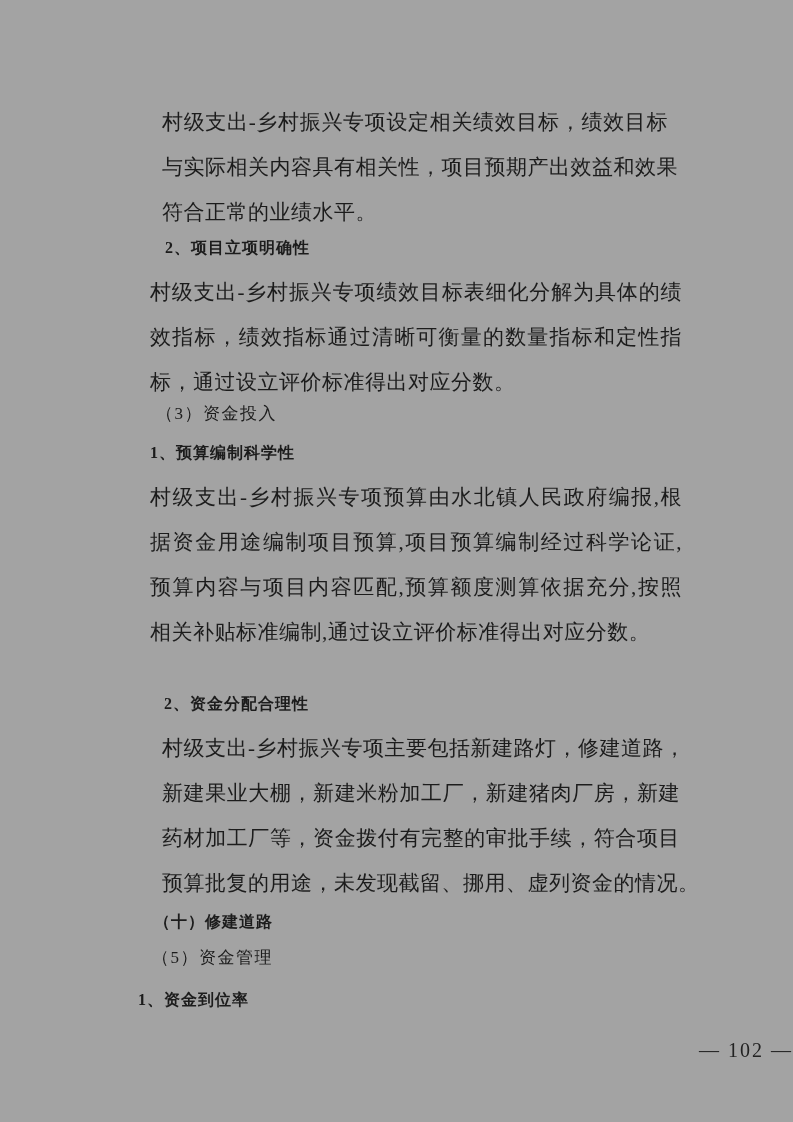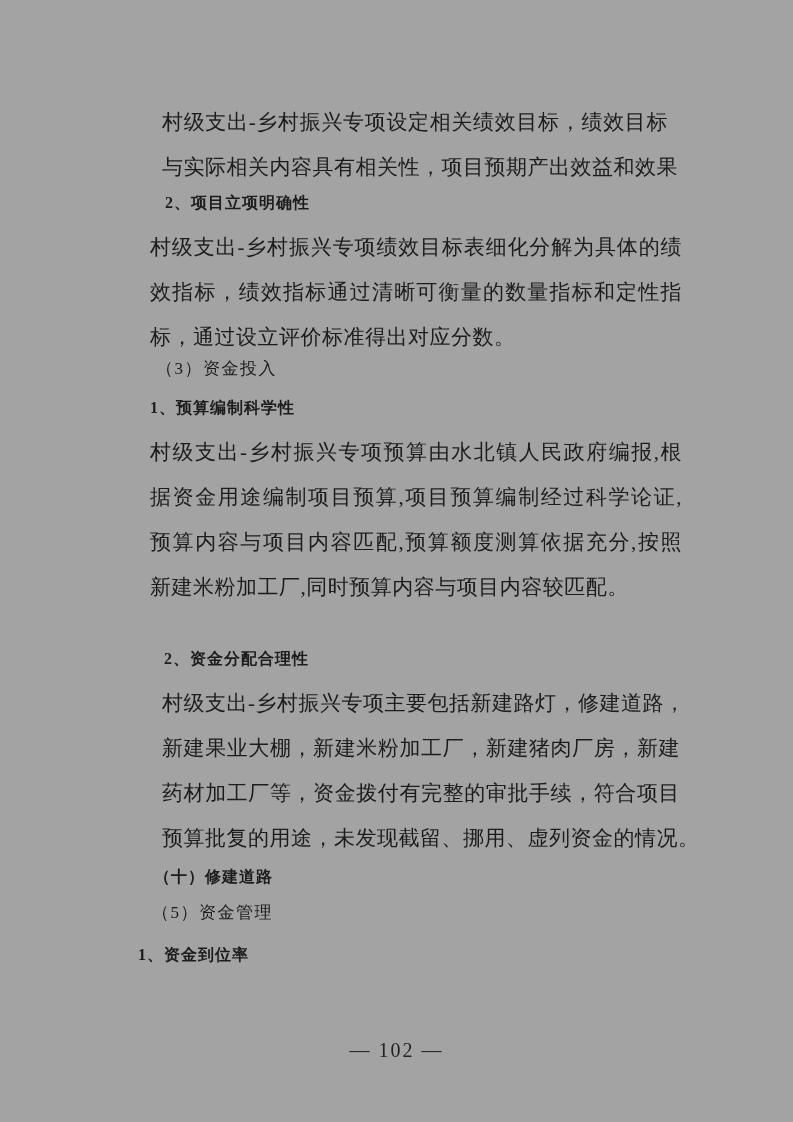--- a/index.html
+++ b/index.html
@@ -63,55 +63,56 @@
   .h2b  { margin-left: 14px; margin-top: 26px; }
   .p9   { margin-left: 12px; width: 518px; }
   .h10  { margin-left: 4px;  margin-top: -7px; }
   .sub5 { margin-left: 2px;  margin-top: -9px; }
   .h1b  { margin-left: -12px; margin-top: -3px; }
   .footer {
     position: absolute;
     top: 1028px;
     left: 0;
     width: 793px;
-    text-align: center;
+    text-align: right;
     font-size: 20px;
     line-height: 45px;
     letter-spacing: 2px;
     color: #222222;
   }
 </style>
 </head>
 <body>
 
 <div class="page">
   <div class="content">
 
     <div class="para p1">
         <div class="line">村级支出-乡村振兴专项设定相关绩效目标，绩效目标</div>
         <div class="line">与实际相关内容具有相关性，项目预期产出效益和效果</div>
+        <div class="line">符合正常的业绩水平。</div>
       </div>
 
     <div class="heading h2a">2、项目立项明确性</div>
 
     <div class="para p3">
         <div class="line">村级支出-乡村振兴专项绩效目标表细化分解为具体的绩</div>
         <div class="line">效指标，绩效指标通过清晰可衡量的数量指标和定性指</div>
         <div class="line">标，通过设立评价标准得出对应分数。</div>
       </div>
 
     <div class="subline sub3">（3）资金投入</div>
 
     <div class="heading h1a">1、预算编制科学性</div>
 
     <div class="para p6">
         <div class="line">村级支出-乡村振兴专项预算由水北镇人民政府编报,根</div>
         <div class="line">据资金用途编制项目预算,项目预算编制经过科学论证,</div>
         <div class="line">预算内容与项目内容匹配,预算额度测算依据充分,按照</div>
-        <div class="line">新建米粉加工厂,同时预算内容与项目内容较匹配。</div>
+        <div class="line">相关补贴标准编制,通过设立评价标准得出对应分数。</div>
       </div>
 
     <div class="heading h2b">2、资金分配合理性</div>
 
     <div class="para p9">
         <div class="line">村级支出-乡村振兴专项主要包括新建路灯，修建道路，</div>
         <div class="line">新建果业大棚，新建米粉加工厂，新建猪肉厂房，新建</div>
         <div class="line">药材加工厂等，资金拨付有完整的审批手续，符合项目</div>
         <div class="line">预算批复的用途，未发现截留、挪用、虚列资金的情况。</div>
       </div>

